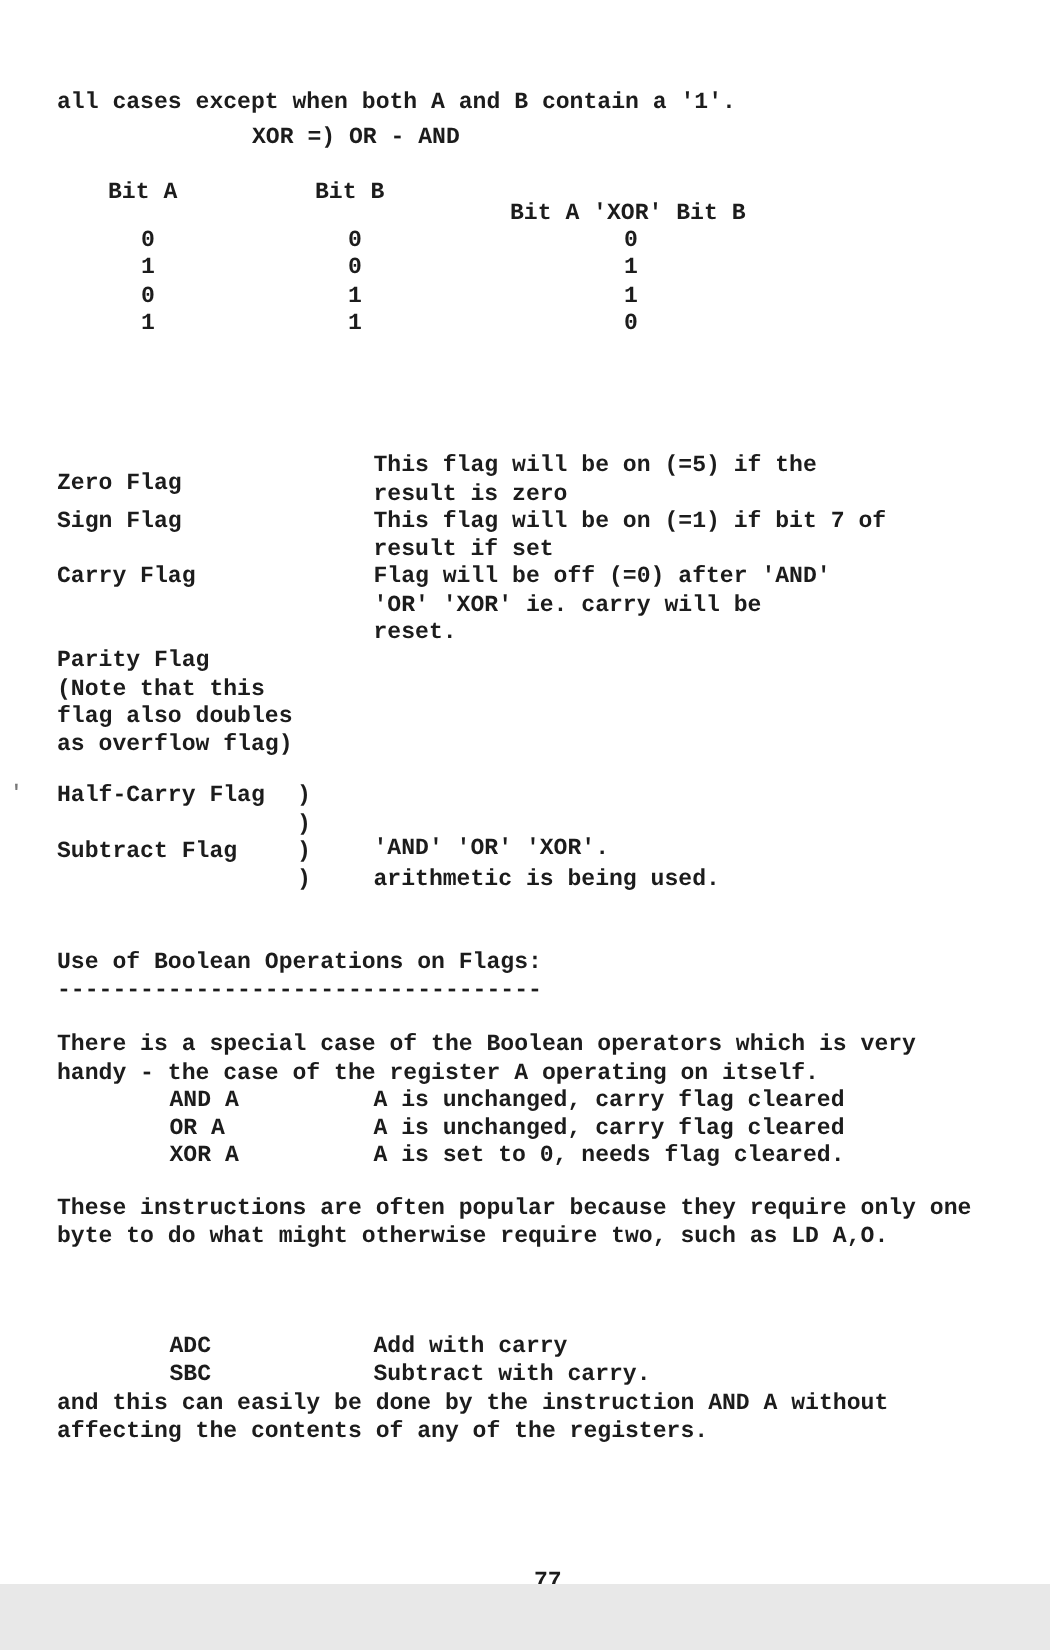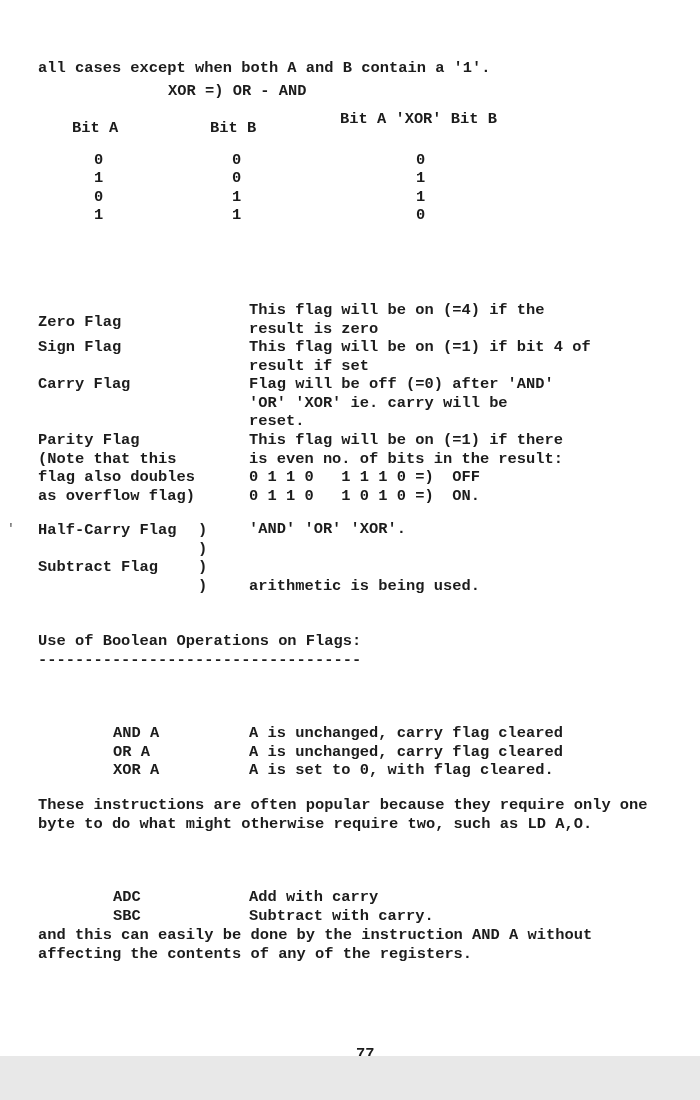--- a/index.html
+++ b/index.html
@@ -15,83 +15,81 @@
 </head>
 <body>
 
 <div class="page">
 
   <span class="t" style="top:59px;left:38px">all cases except when both A and B contain a '1'.</span>
   <span class="t" style="top:82px;left:168px">XOR =) OR - AND</span>
 
   <span class="t" style="top:119px;left:72px">Bit A</span>
   <span class="t" style="top:119px;left:210px">Bit B</span>
-  <span class="t" style="top:110px;left:340px">Bit A 'XOR' Bit B</span>
+  <span class="t" style="top:133px;left:340px">Bit A 'XOR' Bit B</span>
 
   <span class="t" style="top:151px;left:94px">0</span>
   <span class="t" style="top:151px;left:232px">0</span>
   <span class="t" style="top:151px;left:416px">0</span>
 
   <span class="t" style="top:169px;left:94px">1</span>
   <span class="t" style="top:169px;left:232px">0</span>
   <span class="t" style="top:169px;left:416px">1</span>
 
   <span class="t" style="top:188px;left:94px">0</span>
   <span class="t" style="top:188px;left:232px">1</span>
   <span class="t" style="top:188px;left:416px">1</span>
 
   <span class="t" style="top:206px;left:94px">1</span>
   <span class="t" style="top:206px;left:232px">1</span>
   <span class="t" style="top:206px;left:416px">0</span>
 
 
   <span class="t" style="top:313px;left:38px">Zero Flag</span>
-  <span class="t" style="top:301px;left:249px">This flag will be on (=4) if the
+  <span class="t" style="top:301px;left:249px">This flag will be on (=5) if the
 result is zero</span>
 
   <span class="t" style="top:338px;left:38px">Sign Flag</span>
-  <span class="t" style="top:338px;left:249px">This flag will be on (=1) if bit 4 of
+  <span class="t" style="top:338px;left:249px">This flag will be on (=1) if bit 7 of
 result if set</span>
 
   <span class="t" style="top:375px;left:38px">Carry Flag</span>
   <span class="t" style="top:375px;left:249px">Flag will be off (=0) after 'AND'
 'OR' 'XOR' ie. carry will be
 reset.</span>
 
   <span class="t" style="top:431px;left:38px">Parity Flag
 (Note that this
 flag also doubles
 as overflow flag)</span>
-  <span class="t" style="top:431px;left:249px">This flag will be on (=1) if there
-is even no. of bits in the result:
-0 1 1 0   1 1 1 0 =)  OFF
-0 1 1 0   1 0 1 0 =)  ON.</span>
 
   <span class="t stray" style="top:520px;left:7px">'</span>
 
   <span class="t" style="top:521px;left:38px">Half-Carry Flag</span>
   <span class="t" style="top:521px;left:198px">)</span>
   <span class="t" style="top:540px;left:198px">)</span>
-  <span class="t" style="top:520px;left:249px">'AND' 'OR' 'XOR'.</span>
+  <span class="t" style="top:556px;left:249px">'AND' 'OR' 'XOR'.</span>
 
   <span class="t" style="top:558px;left:38px">Subtract Flag</span>
   <span class="t" style="top:558px;left:198px">)</span>
   <span class="t" style="top:577px;left:198px">)</span>
   <span class="t" style="top:577px;left:249px">arithmetic is being used.</span>
 
   <span class="t" style="top:632px;left:38px">Use of Boolean Operations on Flags:</span>
   <span class="t" style="top:651px;left:38px">-----------------------------------</span>
 
+  <span class="t" style="top:687px;left:38px">There is a special case of the Boolean operators which is very
+handy - the case of the register A operating on itself.</span>
 
   <span class="t" style="top:724px;left:113px">AND A</span>
   <span class="t" style="top:724px;left:249px">A is unchanged, carry flag cleared</span>
   <span class="t" style="top:743px;left:113px">OR A</span>
   <span class="t" style="top:743px;left:249px">A is unchanged, carry flag cleared</span>
   <span class="t" style="top:761px;left:113px">XOR A</span>
-  <span class="t" style="top:761px;left:249px">A is set to 0, with flag cleared.</span>
+  <span class="t" style="top:761px;left:249px">A is set to 0, needs flag cleared.</span>
 
   <span class="t" style="top:796px;left:38px">These instructions are often popular because they require only one
 byte to do what might otherwise require two, such as LD A,O.</span>
 
 
   <span class="t" style="top:888px;left:113px">ADC</span>
   <span class="t" style="top:888px;left:249px">Add with carry</span>
   <span class="t" style="top:907px;left:113px">SBC</span>
   <span class="t" style="top:907px;left:249px">Subtract with carry.</span>
 

